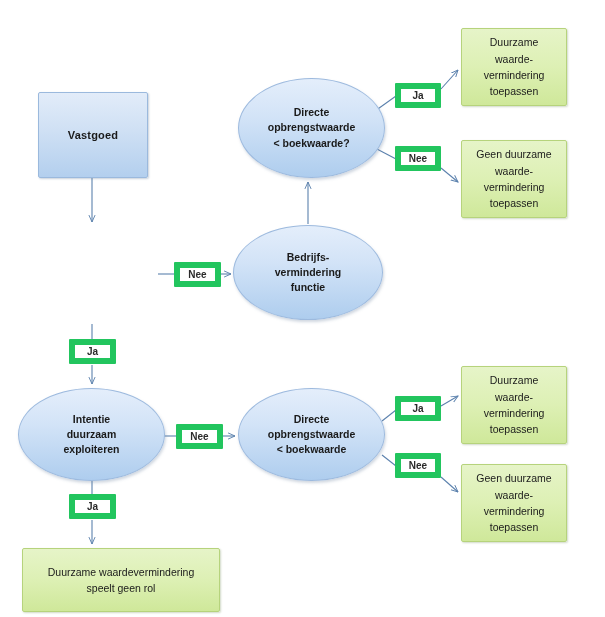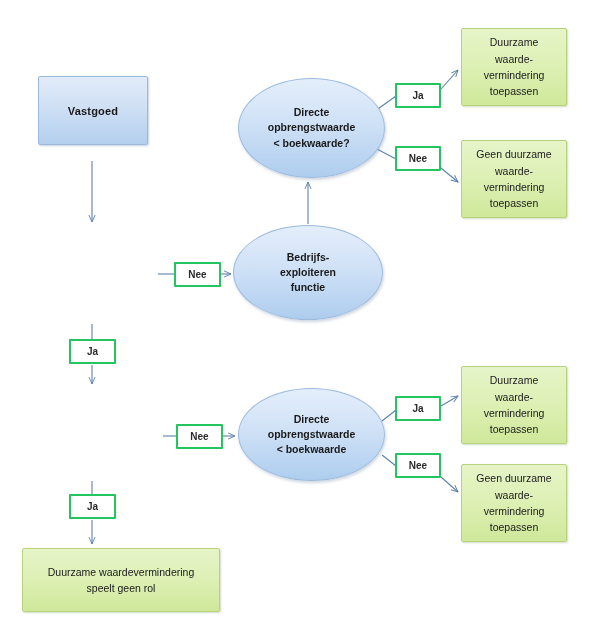--- a/index.html
+++ b/index.html
@@ -72,21 +72,21 @@
     border: 1px solid #b6d37c;
     border-radius: 2px;
     box-shadow: 1px 1px 2px rgba(140,160,120,0.40);
     font-size: 10.5px;
     line-height: 1.55;
   }
 
   
   .label-box {
     background: #ffffff;
-    border: 2px solid #22c55e;
+    border: 6px solid #22c55e;
     border-radius: 1px;
     font-size: 10px;
     font-weight: bold;
     color: #2b2b2b;
     z-index: 3;
   }
 </style>
 </head>
 <body>
 
@@ -123,37 +123,42 @@
       <path d="M 92 520 L 92 544" marker-end="url(#arrow)"></path>
 
       <path d="M 382 421 L 396 410"></path>
       <path d="M 441 406 L 458 396" marker-end="url(#arrow)"></path>
 
       <path d="M 382 455 L 396 466"></path>
       <path d="M 441 477 L 458 492" marker-end="url(#arrow)"></path>
     </g>
   </svg>
 
-  <div class="node rect-blue" style="left:38px; top:76px; width:110px; height:69px;">
+  <div class="node rect-blue" style="left:38px; top:92px; width:110px; height:86px;">
     <span class="txt">Vastgoed</span>
   </div>
 
 
   <div class="node ellipse-blue" style="left:233px; top:225px; width:150px; height:95px;">
     <span class="txt">Bedrijfs-
-exploiteren
+vermindering
 functie</span>
   </div>
 
   <div class="node ellipse-blue" style="left:238px; top:78px; width:147px; height:100px;">
     <span class="txt">Directe
 opbrengstwaarde
 &lt; boekwaarde?</span>
   </div>
 
+  <div class="node ellipse-blue" style="left:18px; top:388px; width:147px; height:93px;">
+    <span class="txt">Intentie
+duurzaam
+exploiteren</span>
+  </div>
 
   <div class="node ellipse-blue" style="left:238px; top:388px; width:147px; height:93px;">
     <span class="txt">Directe
 opbrengstwaarde
 &lt; boekwaarde</span>
   </div>
 
   <div class="node rect-green" style="left:461px; top:28px; width:106px; height:78px;">
     <span class="txt">Duurzame
 waarde-

